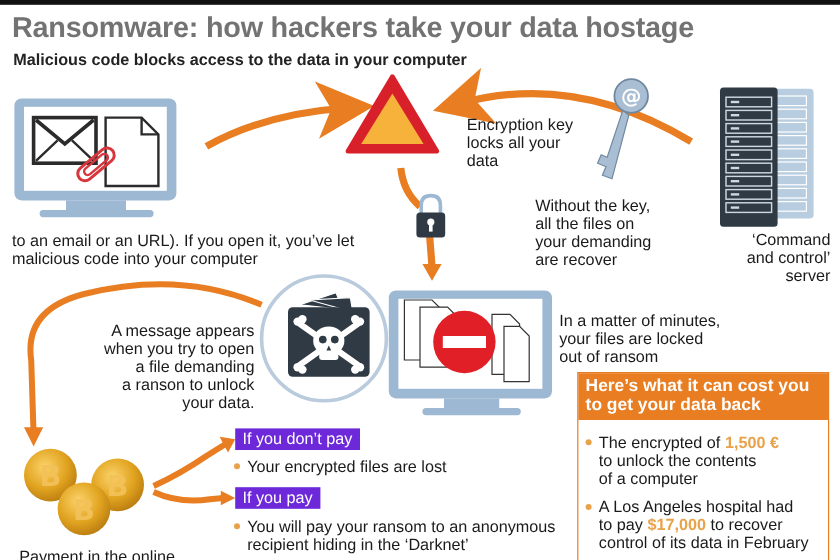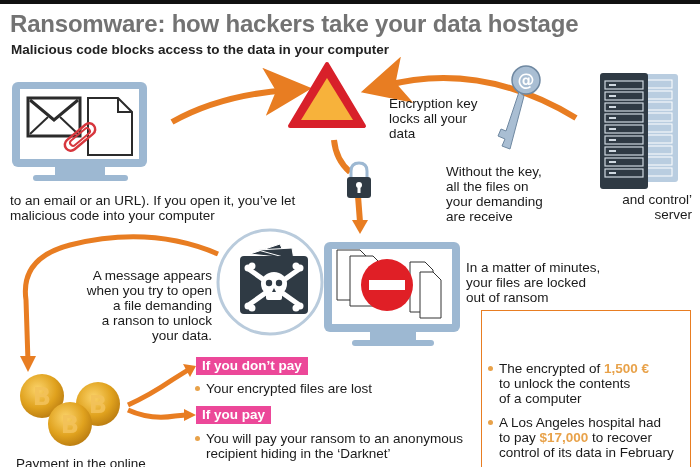--- a/index.html
+++ b/index.html
@@ -8,21 +8,21 @@
     background: #ffffff;
     font-family: "Liberation Sans", "DejaVu Sans", sans-serif;
     color: #1a1a1a;
   }
   .topbar { position: absolute; left: 0; top: 0; width: 700px; height: 4px; background: #111; }
   .title { position: absolute; left: 10px; top: 10px; font-size: 24px; font-weight: bold; letter-spacing: -0.2px; color: #737373; white-space: nowrap; }
   .subtitle { position: absolute; left: 11px; top: 42px; font-size: 13.5px; font-weight: bold; color: #222; white-space: nowrap; }
   .txt { position: absolute; font-size: 13.5px; line-height: 15px; color: #1a1a1a; }
   .right { text-align: right; }
   svg.layer { position: absolute; left: 0; top: 0; }
-  .tag { position: absolute; background: #ec4899; color: #fff; font-weight: bold; font-size: 13.5px; padding: 1px 6px; line-height: 16px; }
+  .tag { position: absolute; background: #6d28d9; color: #fff; font-weight: normal; font-size: 13.5px; padding: 1px 6px; line-height: 16px; }
   .bullet { position: absolute; font-size: 13.5px; line-height: 15px; color: #1a1a1a; padding-left: 12px; }
   .bullet::before { content: ""; position: absolute; left: 1px; top: 5px; width: 5px; height: 5px; border-radius: 50%; background: #e8a24a; }
   .costbox { position: absolute; left: 481px; top: 310px; width: 208px; height: 170px; border: 1.5px solid #e87d22; background: #fff; }
   .costhead { background: #e87d22; color: #fff; font-weight: bold; font-size: 14.5px; line-height: 16px; padding: 3px 6px 4px 6px; }
   .hl { color: #e8a24a; font-weight: bold; }
 </style>
 </head>
 <body>
 
 <div class="topbar"></div>
@@ -185,24 +185,25 @@
 <div class="txt" style="left:389px; top:96px;">
   <div>Encryption key</div>
   <div>locks all your</div>
   <div>data</div>
 </div>
 
 <div class="txt" style="left:406px; top:164px;margin-left:40px;">
   <div>Without the key,</div>
   <div>all the files on</div>
   <div>your demanding</div>
-  <div>are receive</div>
+  <div>are recover</div>
 </div>
 
 <div class="txt right" style="left:580px; top:192px; width:112px;">
+  <div>‘Command</div>
   <div>and control’</div>
   <div>server</div>
 </div>
 
 <div class="txt" style="left:466px; top:240px;margin-top:20px;">
   <div>In a matter of minutes,</div>
   <div>your files are locked</div>
   <div>out of ransom</div>
 </div>
 
@@ -221,20 +222,24 @@
 <div class="tag" style="left:196px; top:357px;">If you don’t pay</div>
 <div class="bullet" style="left:194px; top:381px;">Your encrypted files are lost</div>
 
 <div class="tag" style="left:196px; top:406px;">If you pay</div>
 <div class="bullet" style="left:194px; top:431px;">
   <div>You will pay your ransom to an anonymous</div>
   <div>recipient hiding in the ‘Darknet’</div>
 </div>
 
 <div class="costbox">
+  <div class="costhead">
+    <div>Here’s what it can cost you</div>
+    <div>to get your data back</div>
+  </div>
   <div class="bullet" style="left:5px; top:50px;">
     <div><span>The encrypted of </span><span class="hl">1,500 €</span></div>
     <div>to unlock the contents</div>
     <div>of a computer</div>
   </div>
   <div class="bullet" style="left:5px; top:104px;">
     <div>A Los Angeles hospital had</div>
     <div><span>to pay </span><span class="hl">$17,000</span><span> to recover</span></div>
     <div>control of its data in February</div>
   </div>

